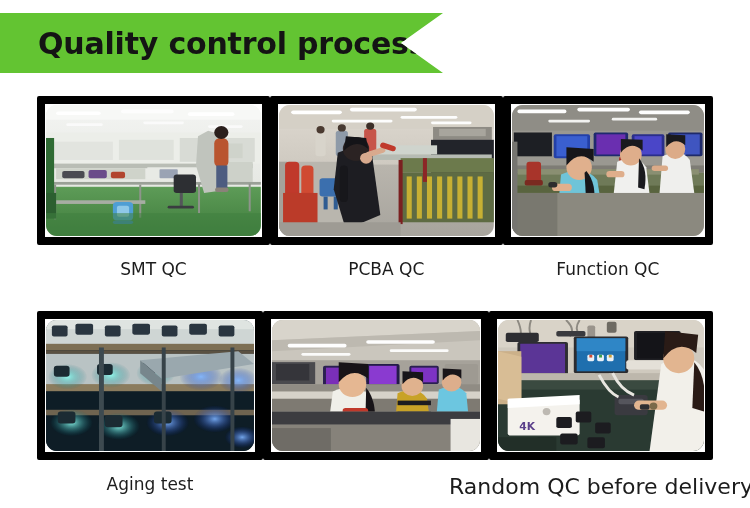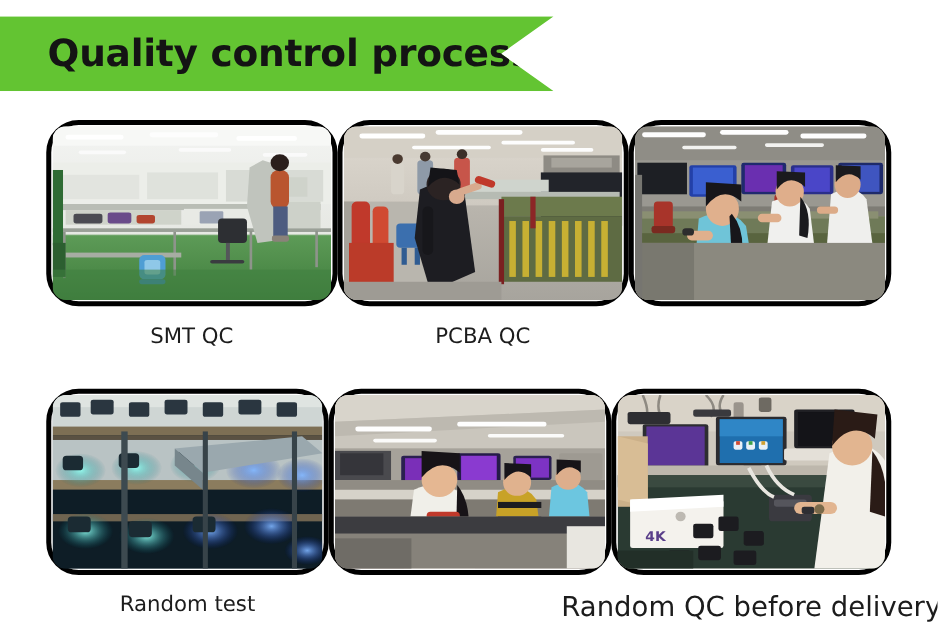--- a/index.html
+++ b/index.html
@@ -58,22 +58,22 @@
     display: flex;
     flex-direction: column;
     align-items: center;
   }
   .cell-wide { width: 224px; }
 
   .frame {
     width: 100%;
     height: 149px;
     box-sizing: border-box;
-    border: 4px solid #000000;
-    border-radius: 26px;
+    border: 8px solid #000000;
+    border-radius: 2px;
     padding: 1px;
     background: #ffffff;
   }
   .photo {
     width: 100%;
     height: 100%;
     border-radius: 11px;
     overflow: hidden;
     position: relative;
   }
@@ -299,20 +299,21 @@
             <rect x="158" y="120" width="5" height="16" fill="#a02f22"></rect>
             <rect x="82" y="112" width="30" height="22" rx="2" fill="#c0392b"></rect>
             <rect x="84" y="132" width="5" height="11" fill="#a02f22"></rect>
             <rect x="104" y="132" width="5" height="11" fill="#a02f22"></rect>
             <rect x="0" y="96" width="212" height="47" fill="#8b897f"></rect>
             <rect x="0" y="96" width="50" height="47" fill="#79786f"></rect>
             <rect x="0" y="40" width="6" height="103" fill="#767570"></rect>
           </svg>
         </div>
       </div>
+      <div class="caption">Function QC</div>
     </div>
 
   </div>
 
   <div class="row row-2">
 
     <div class="cell">
       <div class="frame">
         <div class="photo">
           <svg viewBox="0 0 212 143" preserveAspectRatio="none">
@@ -366,21 +367,21 @@
               <rect x="110" y="100" width="18" height="13" rx="3"></rect>
             </g>
             <path d="M96 44 L196 34 L212 48 L118 64 Z" fill="#9aa8ae"></path>
             <path d="M96 44 L118 64 L118 78 L96 58 Z" fill="#77868c"></path>
             <rect x="54" y="30" width="5" height="113" fill="#3d4a50"></rect>
             <rect x="118" y="30" width="4" height="113" fill="#374349"></rect>
             <rect x="188" y="30" width="4" height="113" fill="#374349"></rect>
           </svg>
         </div>
       </div>
-      <div class="caption">Random test</div>
+      <div class="caption">Aging test</div>
     </div>
 
     <div class="cell">
       <div class="frame">
         <div class="photo">
           <svg viewBox="0 0 212 143" preserveAspectRatio="none">
             <rect width="212" height="143" fill="#b8b4ac"></rect>
             <rect x="0" y="0" width="212" height="44" fill="#cac6bd"></rect>
             <path d="M0 0 L212 0 L212 12 L0 22 Z" fill="#d8d4cb"></path>
             <path d="M0 22 L212 12 L212 22 L0 34 Z" fill="#bdb9b0"></path>

